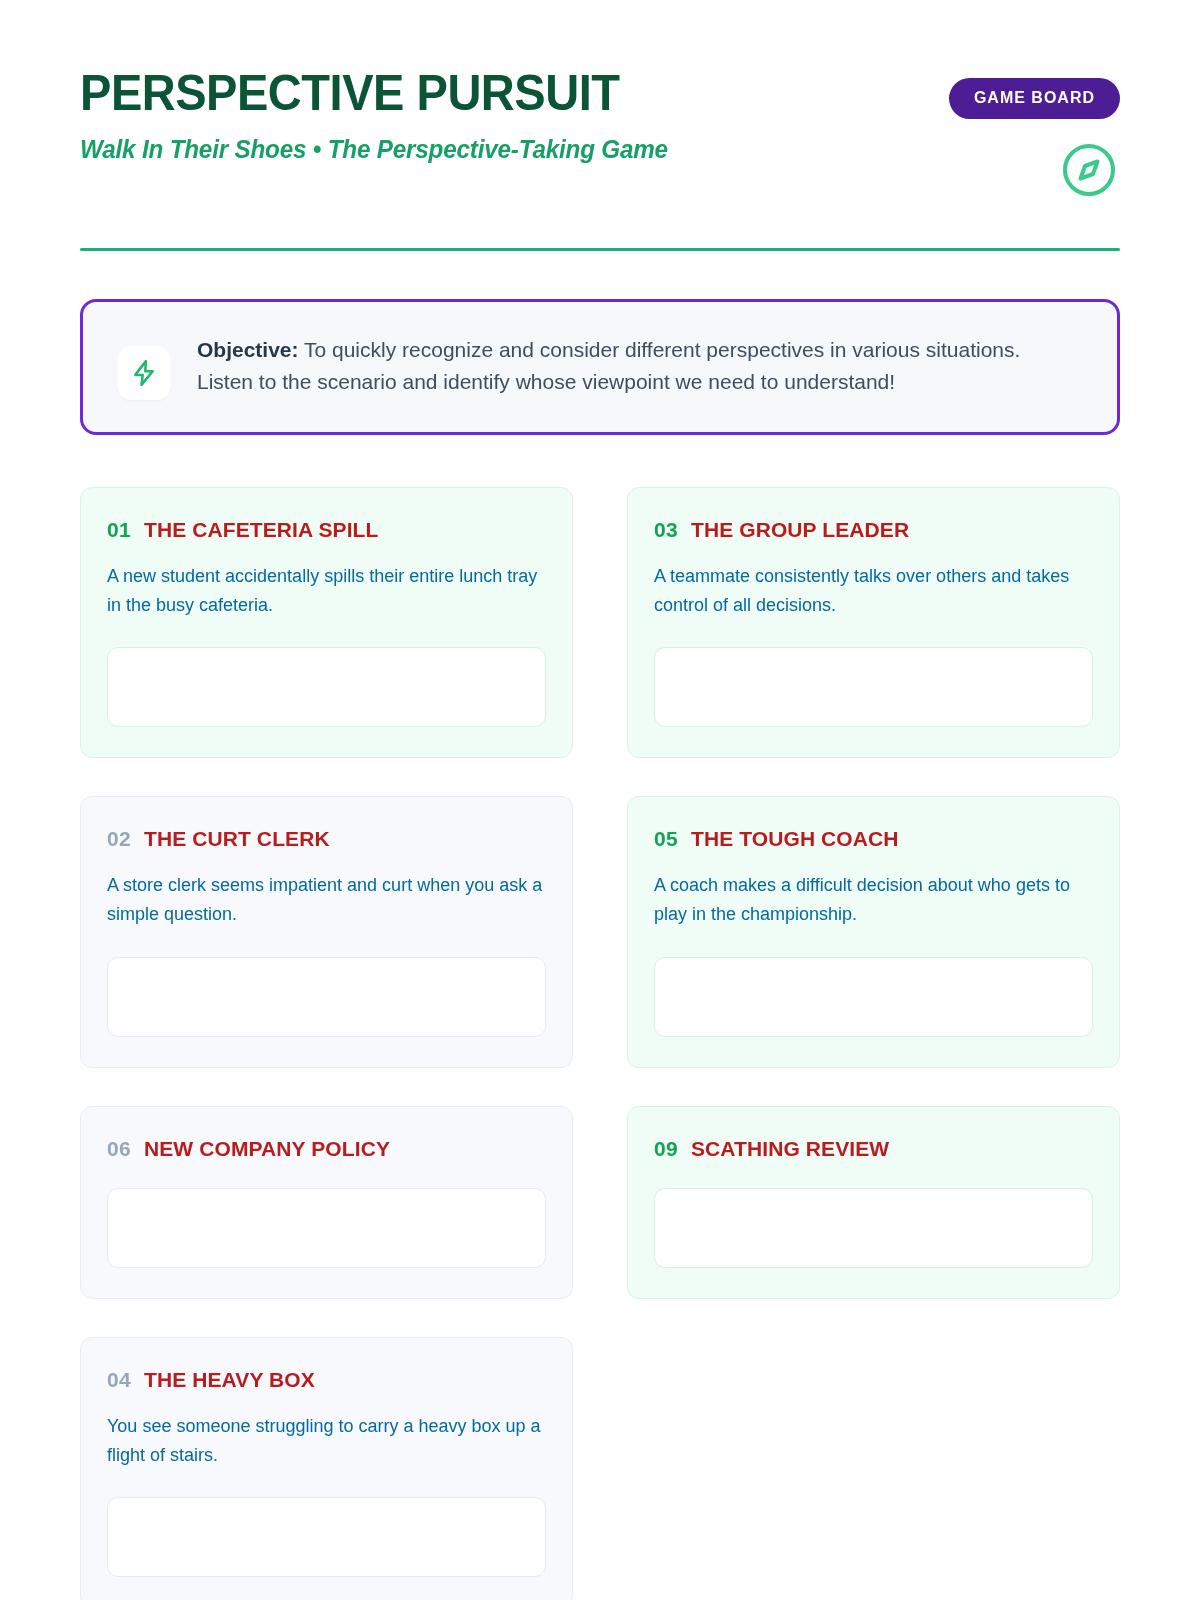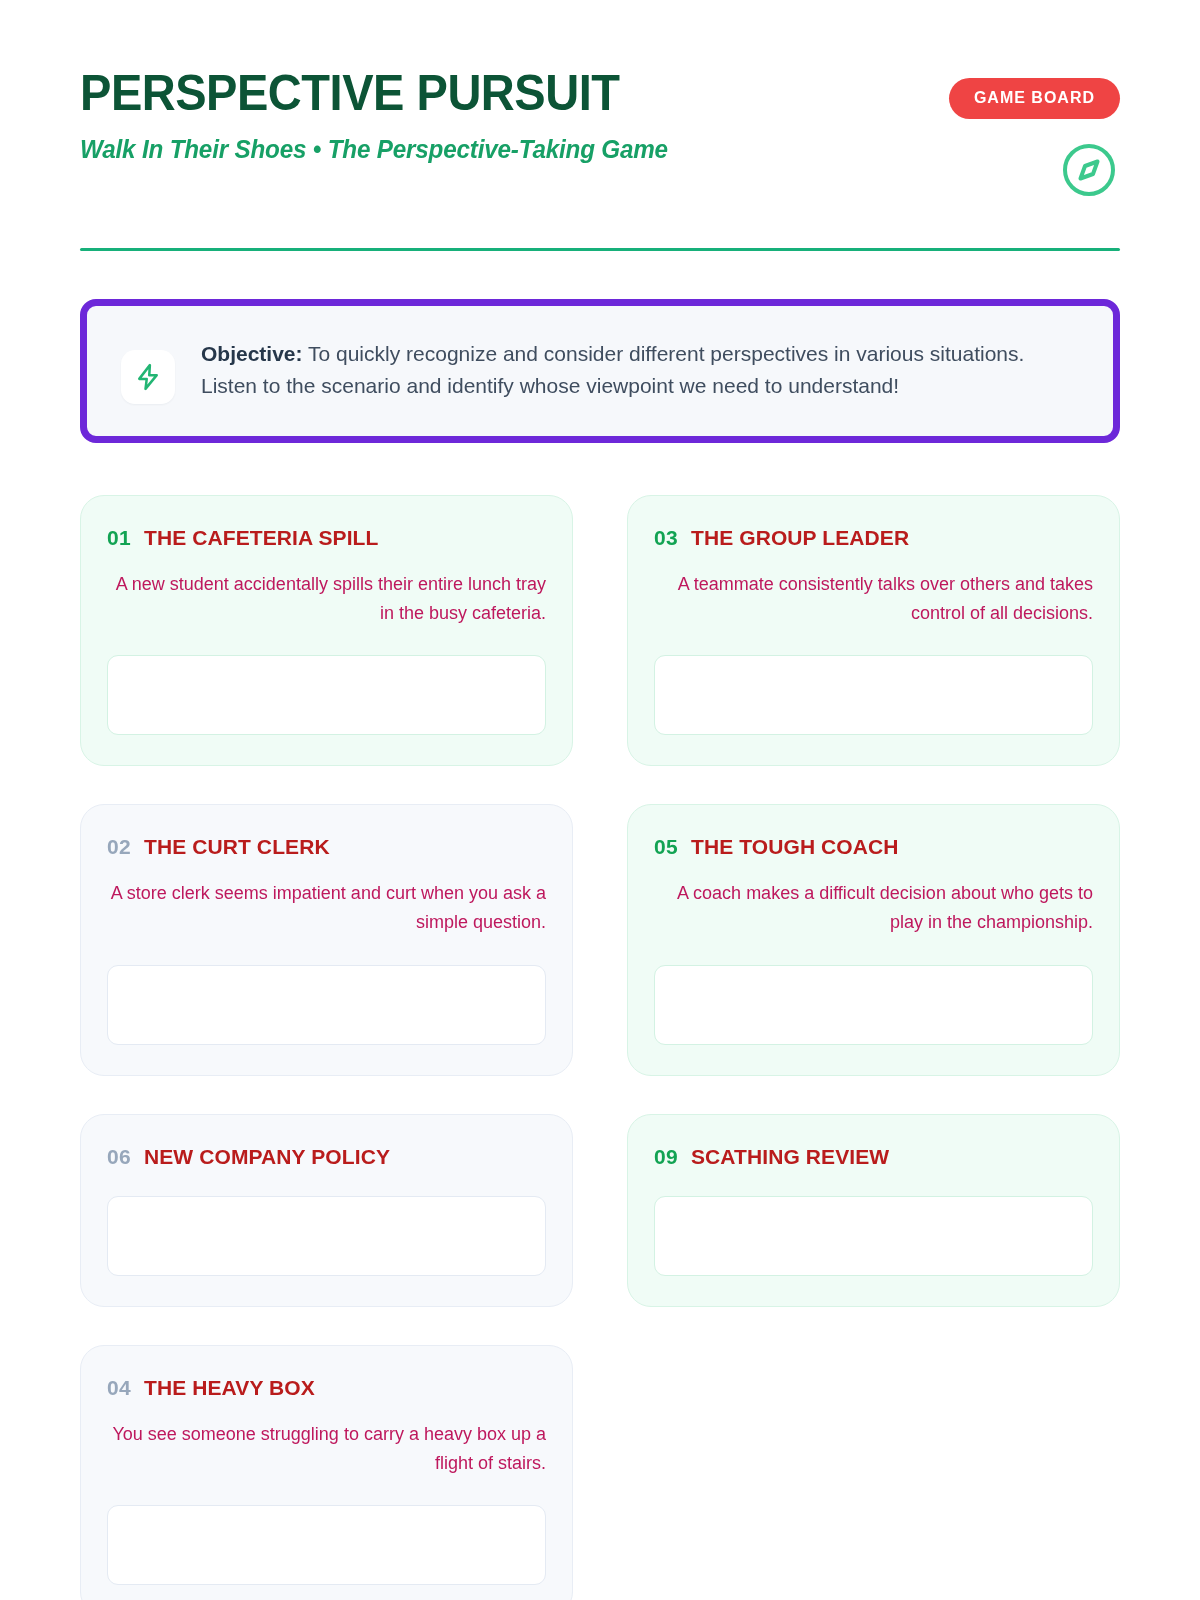--- a/index.html
+++ b/index.html
@@ -60,21 +60,21 @@
   }
 
   .header-right {
     display: flex;
     flex-direction: column;
     align-items: flex-end;
     padding-top: 12px;
   }
 
   .badge {
-    background: #ef4444;
+    background: #4c1d95;
     color: #ffffff;
     font-size: 16px;
     font-weight: 800;
     letter-spacing: 1.0px;
     padding: 11px 25px 12px;
     border-radius: 999px;
     text-transform: uppercase;
     white-space: nowrap;
   }
 
@@ -87,21 +87,21 @@
     margin-top: 45px;
     height: 3px;
     background: #17b07a;
     border-radius: 2px;
   }
 
   
   .objective {
     margin-top: 48px;
     background: #f6f8fb;
-    border: 7px solid #6d28d9;
+    border: 3px solid #6d28d9;
     border-radius: 16px;
     padding: 30px 34px 32px;
     display: flex;
     gap: 26px;
     align-items: flex-start;
   }
 
   .objective-icon {
     flex: 0 0 auto;
     width: 54px;
@@ -132,21 +132,21 @@
   .grid {
     margin-top: 52px;
     display: grid;
     grid-template-columns: repeat(2, 1fr);
     column-gap: 54px;
     row-gap: 38px;
     padding-bottom: 10px;
   }
 
   .card {
-    border-radius: 24px;
+    border-radius: 12px;
     padding: 30px 26px 30px;
     border: 1px solid transparent;
   }
 
   .card.green {
     background: #f0fcf6;
     border-color: #d8f4e6;
   }
 
   .card.grey {
@@ -173,23 +173,22 @@
     font-size: 21px;
     font-weight: 700;
     letter-spacing: 0.1px;
     color: #b91c1c;
     text-transform: uppercase;
   }
 
   .card-desc {
     font-size: 18px;
     line-height: 1.62;
-    color: #be185d;
+    color: #0369a1;
     min-height: 58px;
-    text-align: right;
   }
 
   .answer-box {
     margin-top: 27px;
     height: 80px;
     background: #ffffff;
     border-radius: 11px;
   }
   .card.green .answer-box { border: 1px solid #d3f2e3; }
   .card.grey  .answer-box { border: 1px solid #e4eaf3; }

